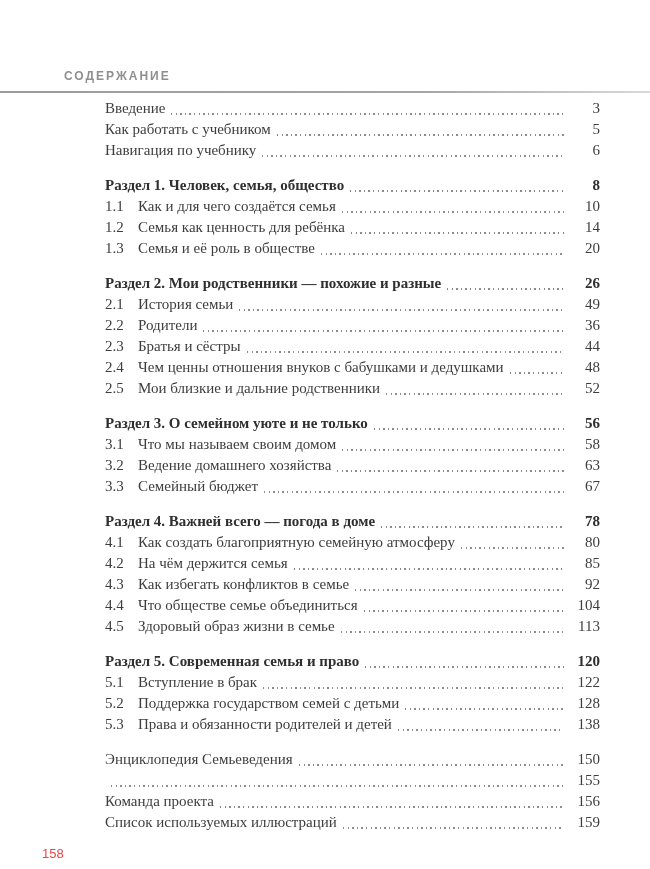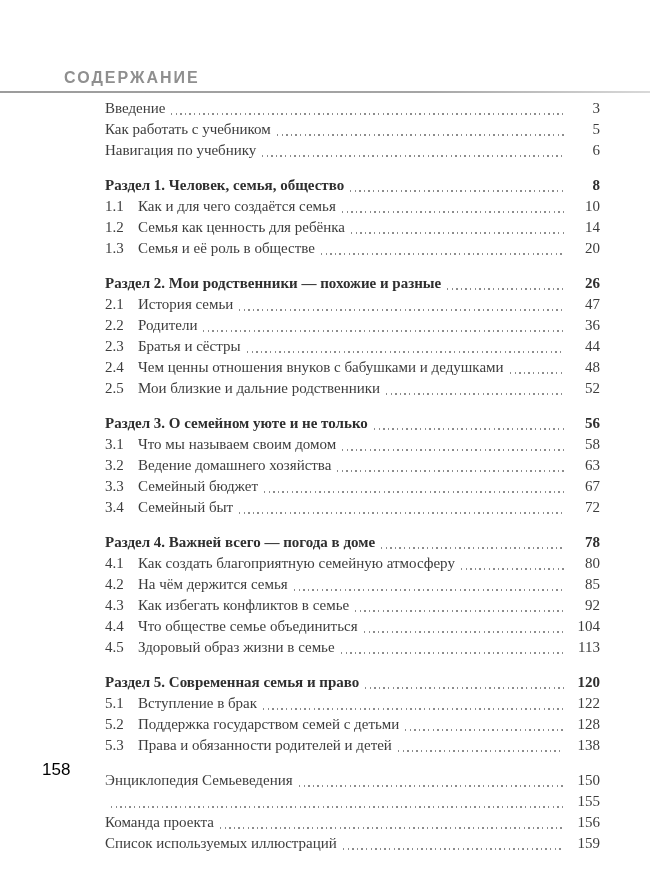--- a/index.html
+++ b/index.html
@@ -16,21 +16,21 @@
     font-family: "Liberation Serif", serif;
     color: #3d3d3d;
   }
   
   .header-title {
     position: absolute;
     left: 64px;
     top: 69px;
     font-family: "Liberation Sans", sans-serif;
     font-weight: 700;
-    font-size: 16px;
+    font-size: 12px;
     letter-spacing: 2px;
     color: #8f8f8f;
     white-space: nowrap;
   }
   .header-rule {
     position: absolute;
     left: 0;
     top: 91px;
     width: 650px;
     height: 2px;
@@ -72,24 +72,24 @@
       #8c8c8c 0px, #8c8c8c 1.4px, transparent 1.4px, transparent 4.6px);
   }
   .entry-page {
     flex: 0 0 28px;
     text-align: right;
   }
   
   .footer-page-number {
     position: absolute;
     left: 42px;
-    top: 760px;
+    top: 846px;
     font-family: "Liberation Sans", sans-serif;
-    font-size: 17px;
-    color: #000000;
+    font-size: 13px;
+    color: #ef4444;
   }
 </style>
 </head>
 <body>
 
 <div class="page">
   <div class="header-title">СОДЕРЖАНИЕ</div>
   <div class="header-rule"></div>
   <div class="toc" id="toc">
       <div class="toc-group">
@@ -137,21 +137,21 @@
       <div class="toc-group">
         <div class="toc-row section">
           <span class="entry-label">Раздел 2. Мои родственники — похожие и разные</span>
           <span class="dot-leader"></span>
           <span class="entry-page">26</span>
         </div>
         <div class="toc-row">
           <span class="entry-num">2.1</span>
           <span class="entry-label">История семьи</span>
           <span class="dot-leader"></span>
-          <span class="entry-page">47</span>
+          <span class="entry-page">49</span>
         </div>
         <div class="toc-row">
           <span class="entry-num">2.2</span>
           <span class="entry-label">Родители</span>
           <span class="dot-leader"></span>
           <span class="entry-page">36</span>
         </div>
         <div class="toc-row">
           <span class="entry-num">2.3</span>
           <span class="entry-label">Братья и сёстры</span>
@@ -187,26 +187,20 @@
           <span class="entry-num">3.2</span>
           <span class="entry-label">Ведение домашнего хозяйства</span>
           <span class="dot-leader"></span>
           <span class="entry-page">63</span>
         </div>
         <div class="toc-row">
           <span class="entry-num">3.3</span>
           <span class="entry-label">Семейный бюджет</span>
           <span class="dot-leader"></span>
           <span class="entry-page">67</span>
-        </div>
-        <div class="toc-row">
-          <span class="entry-num">3.4</span>
-          <span class="entry-label">Семейный быт</span>
-          <span class="dot-leader"></span>
-          <span class="entry-page">72</span>
         </div>
       </div>
       <div class="toc-group">
         <div class="toc-row section">
           <span class="entry-label">Раздел 4. Важней всего — погода в доме</span>
           <span class="dot-leader"></span>
           <span class="entry-page">78</span>
         </div>
         <div class="toc-row">
           <span class="entry-num">4.1</span>

